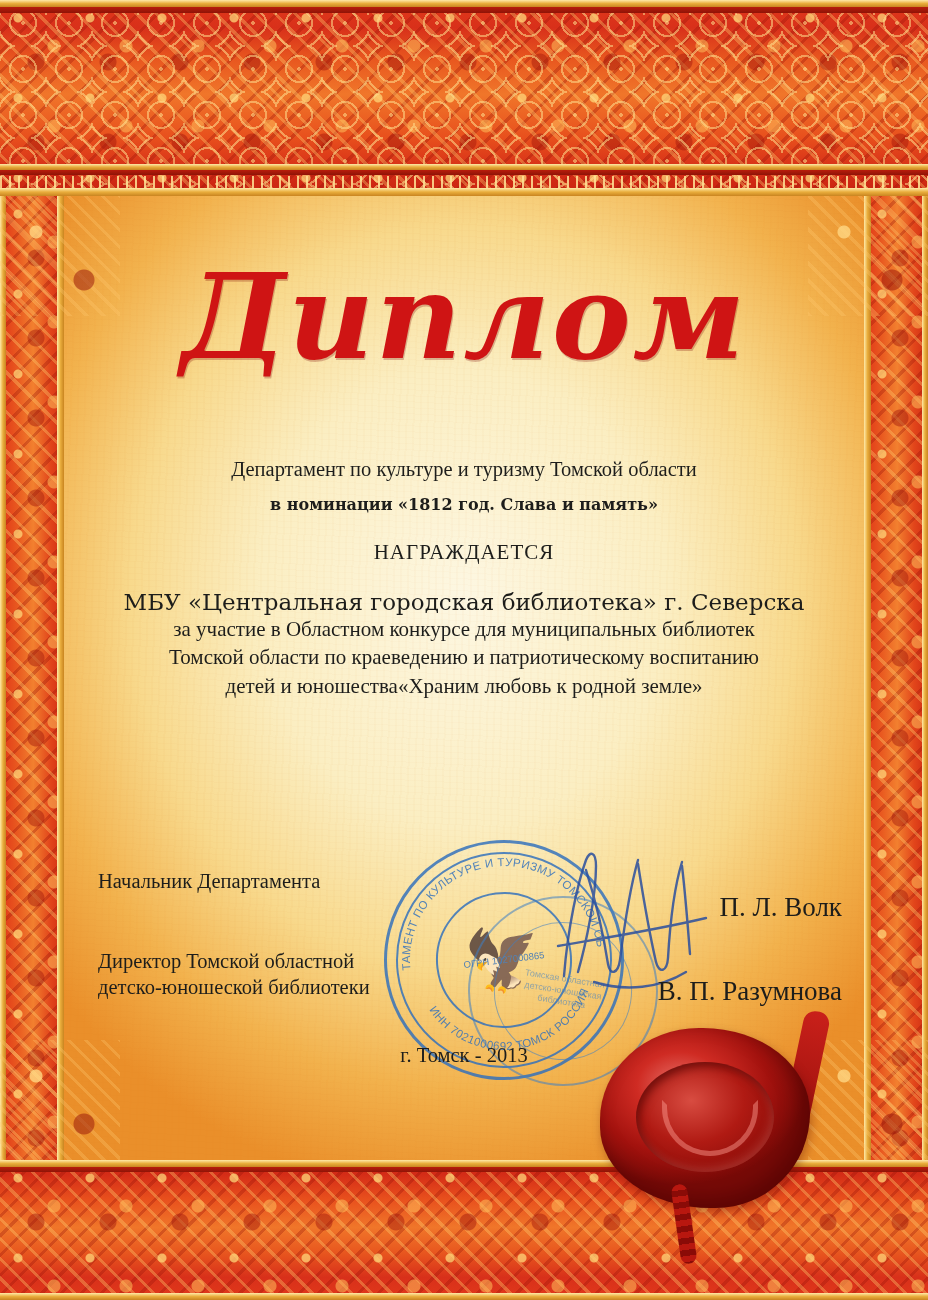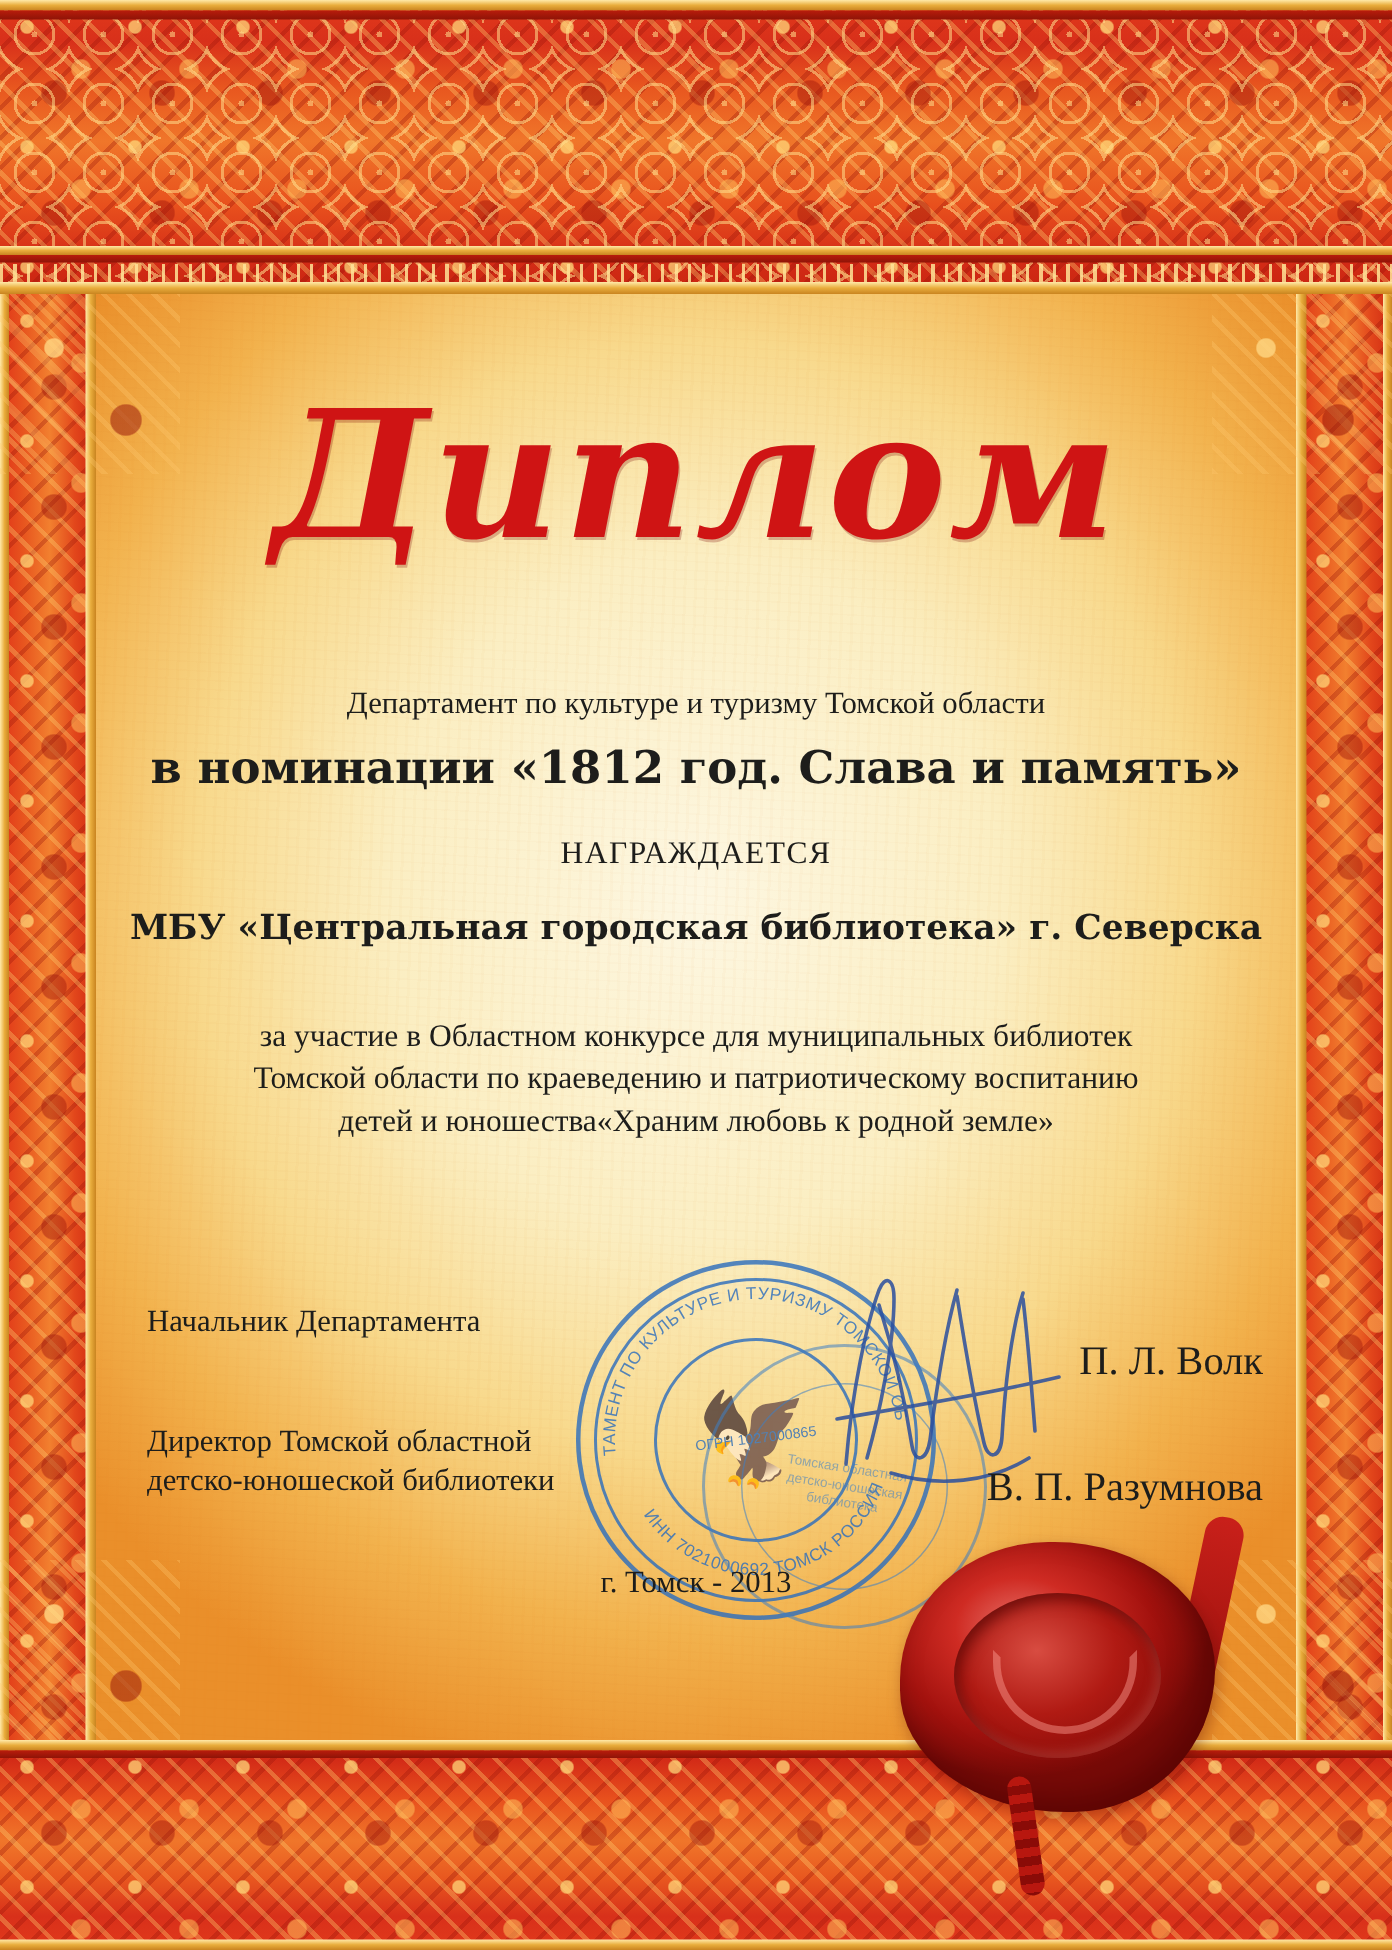--- a/index.html
+++ b/index.html
@@ -144,33 +144,32 @@
   }
   .l-place {
     font-family: "DejaVu Serif", "Liberation Serif", serif;
     font-weight: 700;
     font-size: 25px;
     margin-bottom: 26px;
   }
   .l-nom {
     font-family: "DejaVu Serif", "Liberation Serif", serif;
     font-weight: 700;
-    font-size: 30px;
+    font-size: 16px;
     margin-bottom: 26px;
   }
   .l-awarded {
     font-size: 21px;
     letter-spacing: 1px;
     margin-bottom: 24px;
   }
   .l-winner {
     font-family: "DejaVu Serif", "Liberation Serif", serif;
-    font-weight: 700;
+    font-weight: 400;
     font-size: 23px;
-    margin-bottom: 44px;
   }
   .l-reason {
     font-size: 21px;
     line-height: 1.35;
   }
 
   
   .sig-block {
     position: absolute;
     left: 14px; right: 10px;

